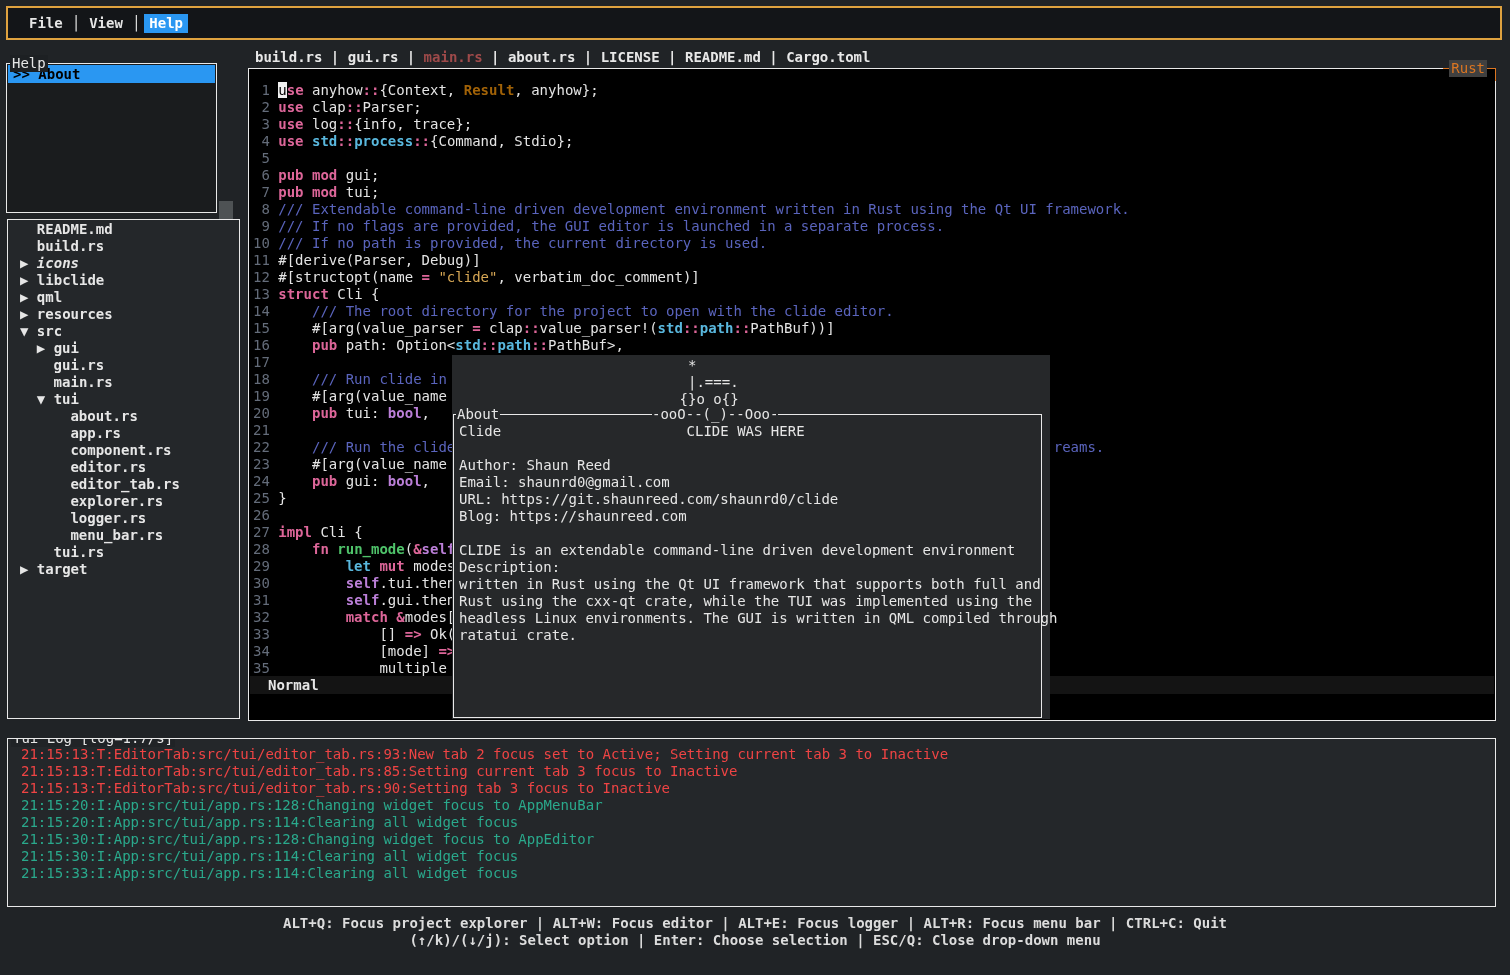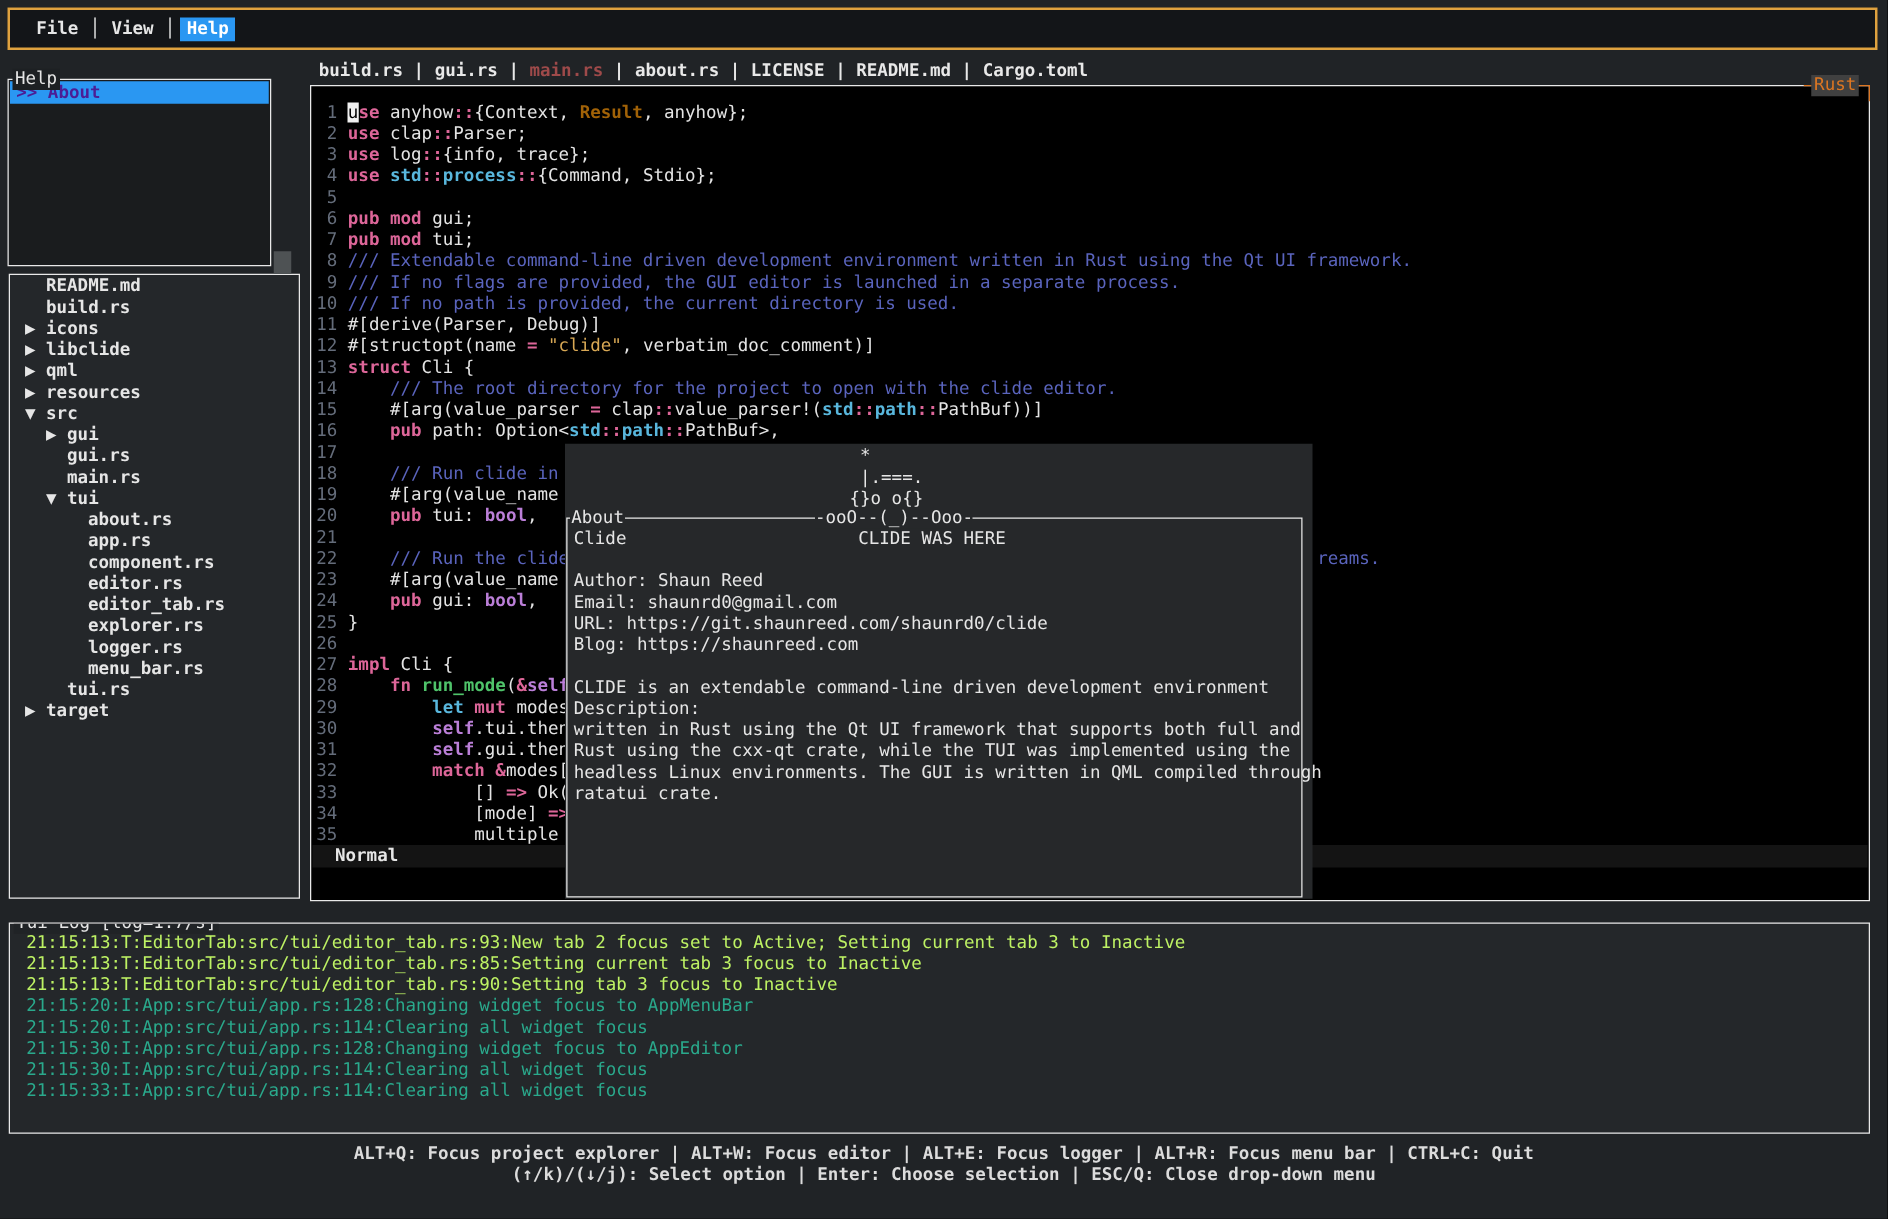--- a/index.html
+++ b/index.html
@@ -42,41 +42,41 @@
   .tok-cur{background:#f0f0f0;color:#000}
   .tok-pad{display:inline-block}
   .mode-bar{position:absolute;left:1px;right:1px;top:607px;height:18px;background:#141414;
     font-weight:bold;line-height:18px;padding-left:18px;box-sizing:border-box}
   
   .help-menu{left:6px;top:63px;width:211px;height:150px;background:#1a1c1e;
     border:1px solid #e9e9e9;box-sizing:border-box;z-index:7;padding-top:1px}
   .panel-title{position:absolute;top:-9px;left:3px;background:#202326;padding:0 2px;line-height:17px}
   .help-menu .panel-title{background:#1d2023}
   .help-item{height:18px;line-height:18px;font-weight:bold;padding-left:5px;margin:0 1px;white-space:pre}
-  .help-item.selected{background:#2a97f2;color:#4c1d95}
+  .help-item.selected{background:#2a97f2;color:#000000}
   .scroll-thumb{left:219px;top:201px;width:14px;height:18px;background:#4e5254;z-index:8}
   
   .explorer{left:7px;top:219px;width:233px;height:500px;background:#24272a;
     border:1px solid #e9e9e9;box-sizing:border-box;padding-top:1px;overflow:hidden}
   .tree-row{height:17px;line-height:17px;font-weight:bold;white-space:pre}
   
   .about-popup{left:452px;top:355px;width:598px;height:364px;background:#26282a;z-index:5}
   #popup-art{padding-top:2px}
   .art-line{height:17px;line-height:17px;white-space:pre}
   .about-box{position:absolute;left:1px;right:8px;top:59px;bottom:1px;
     border:1px solid #e9e9e9;box-sizing:border-box;padding:8px 0 0 5px}
   .about-title{position:absolute;top:-9px;left:2px;background:#26282a;padding:0 1px;line-height:17px}
   .border-art{position:absolute;top:-9px;left:198px;background:#26282a;line-height:17px;white-space:pre}
   .popup-line{height:17px;line-height:17px;white-space:pre}
   
   .log-panel{left:7px;top:738px;width:1489px;height:169px;background:#24272a;
     border:1px solid #e9e9e9;box-sizing:border-box;padding:7px 0 0 13px;overflow:hidden}
   .log-panel .panel-title{background:#202326}
   .log-row{height:17px;line-height:17px;white-space:pre}
-  .log-trace{color:#bef264}
+  .log-trace{color:#ef4444}
   .log-info{color:#2aa98c}
   
   .help-bar{left:0;top:915px;width:1510px;text-align:center;font-weight:bold;
     color:#dcdcdc;line-height:17px}
   .help-bar div{height:17px;white-space:pre}
 </style>
 </head>
 <body>
 
 <div class="app">
@@ -133,21 +133,21 @@
       </div>
     <div class="mode-bar">
       <span>Normal</span>
     </div>
   </div>
 
   <div class="abs explorer">
     <div id="tree">
         <div class="tree-row" style="padding-left: 28.8px;">README.md</div>
         <div class="tree-row" style="padding-left: 28.8px;">build.rs</div>
-        <div class="tree-row" style="padding-left: 12px;">▶ icons</div>
+        <div class="tree-row" style="padding-left: 12px; font-style: italic;">▶ icons</div>
         <div class="tree-row" style="padding-left: 12px;">▶ libclide</div>
         <div class="tree-row" style="padding-left: 12px;">▶ qml</div>
         <div class="tree-row" style="padding-left: 12px;">▶ resources</div>
         <div class="tree-row" style="padding-left: 12px;">▼ src</div>
         <div class="tree-row" style="padding-left: 28.8px;">▶ gui</div>
         <div class="tree-row" style="padding-left: 45.6px;">gui.rs</div>
         <div class="tree-row" style="padding-left: 45.6px;">main.rs</div>
         <div class="tree-row" style="padding-left: 28.8px;">▼ tui</div>
         <div class="tree-row" style="padding-left: 62.4px;">about.rs</div>
         <div class="tree-row" style="padding-left: 62.4px;">app.rs</div>

